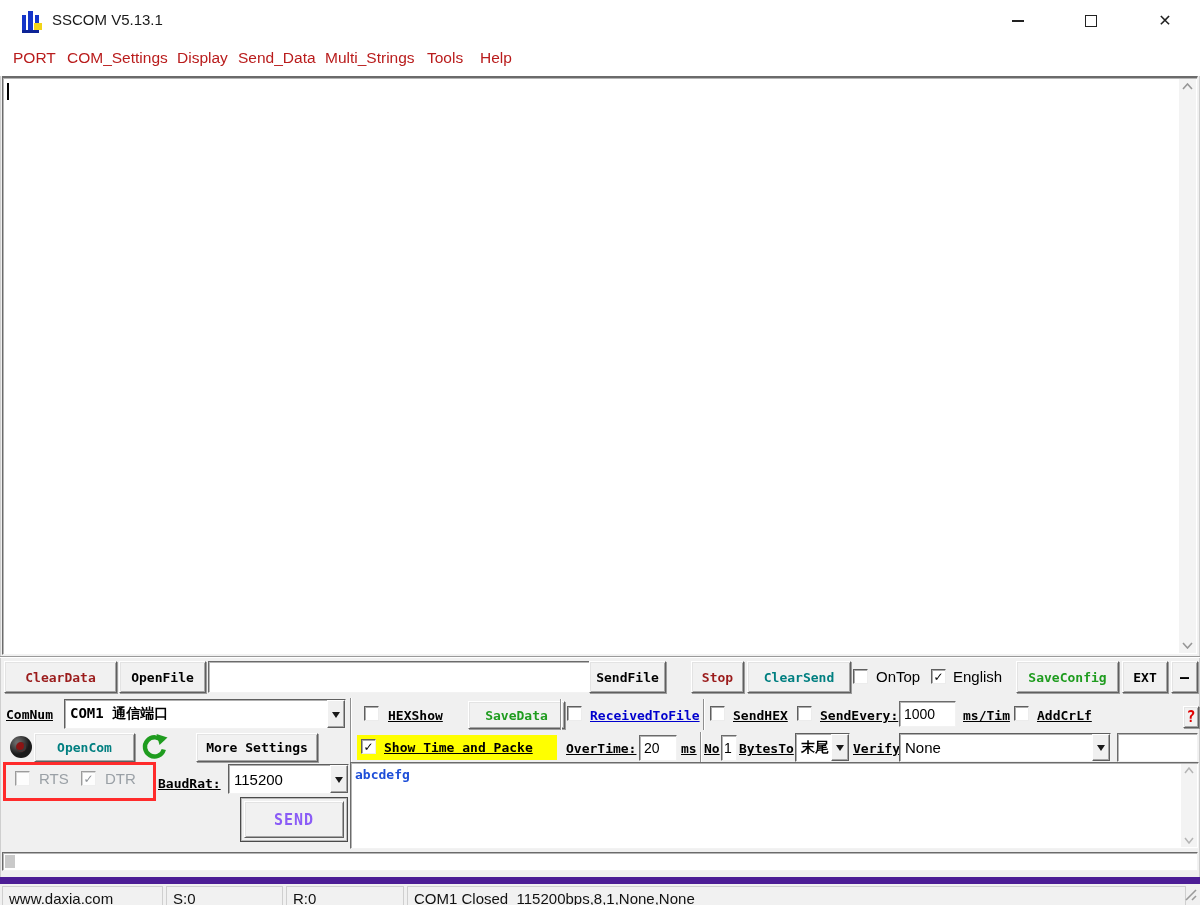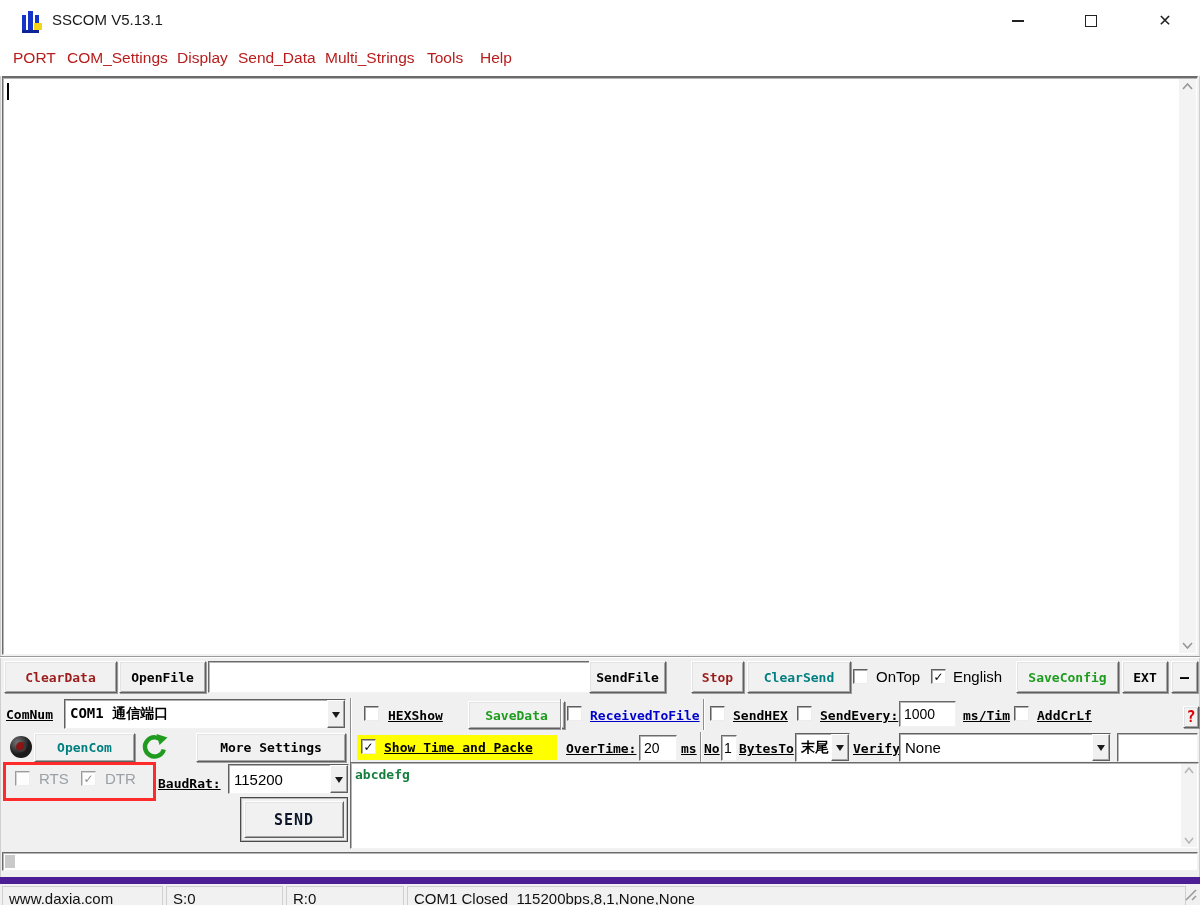--- a/index.html
+++ b/index.html
@@ -67,24 +67,24 @@
   .caret { position:absolute; left:4px; top:5px; width:2px; height:17px; background:#000; }
   .led { position:absolute; left:10px; top:736px; width:22px; height:22px; border-radius:50%;
          background:radial-gradient(circle at 34% 30%, #6a6a6a 0 8%, #1b1b1b 55%); display:flex; align-items:center; justify-content:center; }
   .led-core { width:10px; height:10px; border-radius:50%; background:#8c1414; box-shadow: -1px -1px 0 1px #3a3a3a inset; }
   .yellow-hl { position:absolute; background:#ffff00; }
   .annotation { position:absolute; border:3px solid #ff2b2b; background:transparent; pointer-events:none; z-index:50; }
   .send-outer { position:absolute; background:#f0f0f0; border:1px solid #4a4a4a; box-shadow:0 0 0 1px #b9b9b9 inset; padding:3px; display:flex; }
   .send-inner { flex:1; display:flex; align-items:center; justify-content:center;
     background:#f1f1f1; border:1px solid; border-color:#ffffff #5f5f5f #5f5f5f #ffffff;
     box-shadow: inset 1px 1px 0 #e3e3e3, inset -1px -1px 0 #a6a6a6;
-    font:700 15px "DejaVu Sans Mono", monospace; letter-spacing:1px; color:#0f172a; }
+    font:700 15px "DejaVu Sans Mono", monospace; letter-spacing:1px; color:#8b5cf6; }
   .statusbar { position:absolute; left:0; top:877px; width:1200px; height:28px; background:#f0f0f0; border-top:7px solid #4c1d95; }
   .status-panel { position:absolute; top:2px; height:24px; background:#f1f1f1; border:1px solid #cfcfcf; display:flex; align-items:center; padding-left:6px; font-size:15px; color:#111; white-space:pre; }
-  .mono-text { font:700 13px "DejaVu Sans Mono", monospace; color:#15803d; white-space:pre; }
+  .mono-text { font:700 13px "DejaVu Sans Mono", monospace; color:#1d4ed8; white-space:pre; }
 </style>
 </head>
 <body>
 
 <div class="titlebar">
   <svg class="abs" style="left:20px;top:8px" width="26" height="26" viewBox="0 0 26 26">
     <rect x="2" y="7" width="4" height="15" fill="#1535c9"></rect>
     <rect x="8" y="3" width="5" height="19" fill="#1535c9"></rect>
     <rect x="15" y="7" width="4" height="15" fill="#1535c9"></rect>
     <rect x="14" y="15" width="8" height="7" fill="#f2d418"></rect>
@@ -186,21 +186,21 @@
 <div class="led">
     <div class="led-core"></div>
   </div>
 <div class="btn" style="left:34px;top:733px;width:101px;height:29px;color:#007f80">OpenCom</div>
 <div class="abs" style="left:140px;top:733px;width:28px;height:28px">
   <svg width="28" height="28" viewBox="0 0 28 28">
     <path d="M22.5 8.5 A 9.6 9.6 0 1 0 23.8 16.5" fill="none" stroke="#1f9c1f" stroke-width="4.4"></path>
     <polygon points="16.5,1 27.5,4.5 19.5,12" fill="#1f9c1f"></polygon>
   </svg>
 </div>
-<div class="btn" style="left:196px;top:733px;width:150px;height:29px">More Settings</div>
+<div class="btn" style="left:196px;top:733px;width:122px;height:29px">More Settings</div>
 
 <div class="yellow-hl" style="left:357px;top:735px;width:200px;height:25px"></div>
 <div class="chk" style="left:361px;top:739px">
     <span>✓</span>
   </div>
 <span class="lbl" style="left:384px;top:740px">Show Time and Packe</span>
 <span class="lbl" style="left:566px;top:741px">OverTime:</span>
 <input class="field" style="left: 639px; top: 735px; width: 38px; height: 26px;" value="20">
 <span class="lbl" style="left:681px;top:741px">ms</span>
 <div class="groove-v" style="left:700px;top:732px;height:31px"></div>

